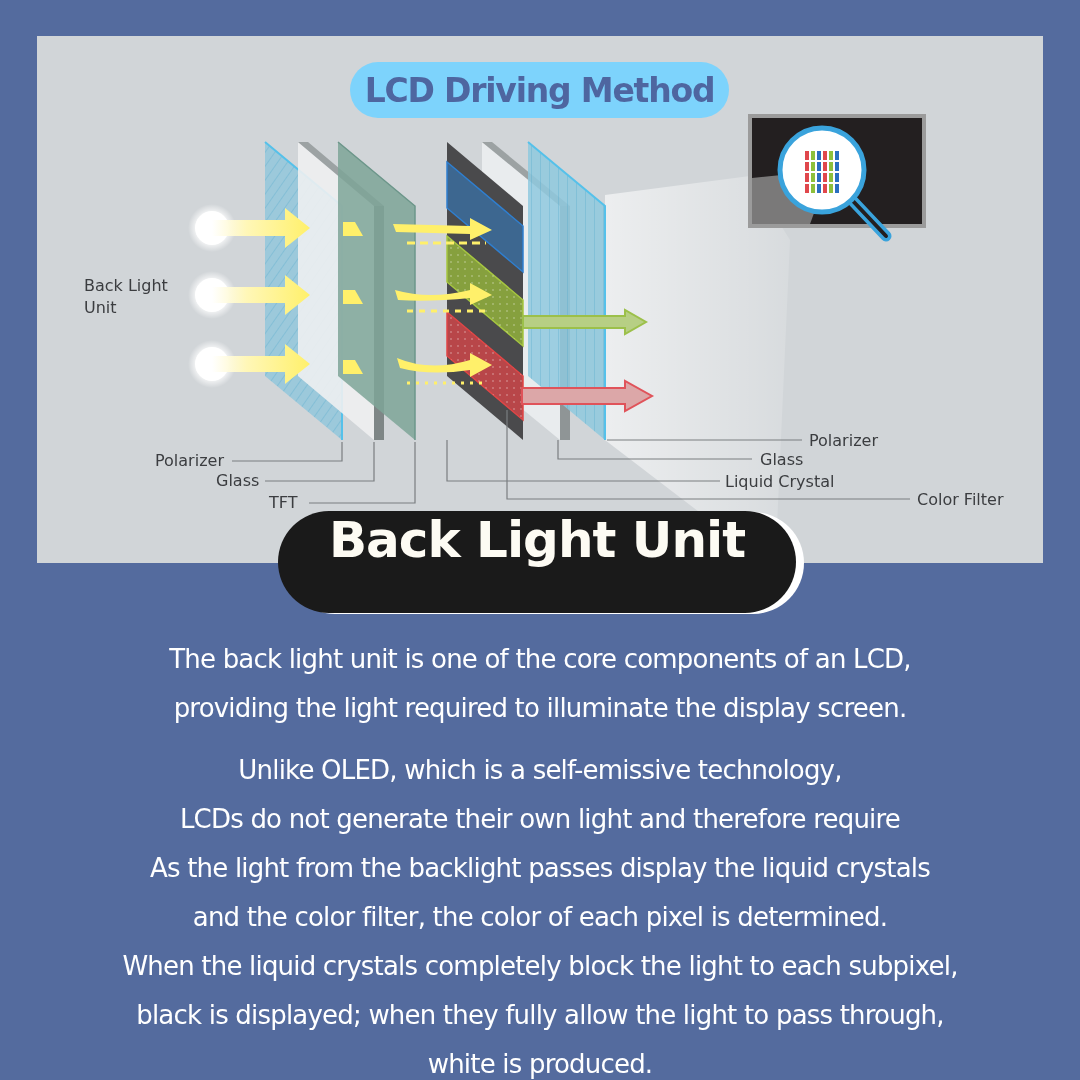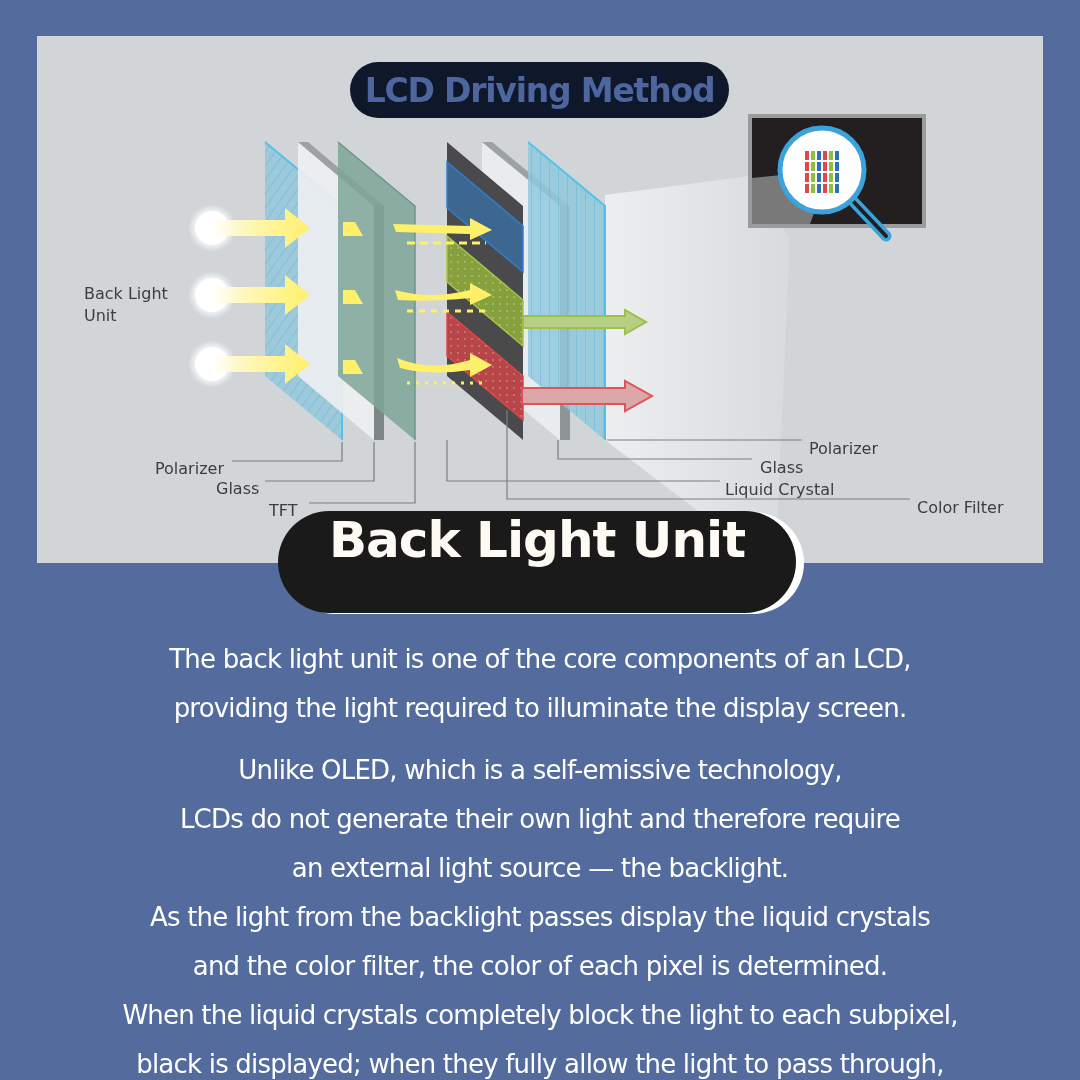--- a/index.html
+++ b/index.html
@@ -1,21 +1,21 @@
 <!DOCTYPE html>
 <html><head>
 <meta charset="utf-8">
 <style>
   html,body{margin:0;padding:0;}
   body{width:1080px;height:1080px;background:#546b9e;position:relative;overflow:hidden;font-family:"DejaVu Sans","Liberation Sans",sans-serif;}
   .panel{position:absolute;left:37px;top:36px;width:1006px;height:527px;background:#d1d5d8;}
-  .title-pill{position:absolute;left:350px;top:62px;width:379px;height:56px;background:#0f172a;border-radius:28px;display:flex;align-items:center;justify-content:center;}
+  .title-pill{position:absolute;left:350px;top:62px;width:379px;height:56px;background:#7dd3fc;border-radius:28px;display:flex;align-items:center;justify-content:center;}
   .title-pill span{color:#4e66a0;font-weight:bold;font-size:33px;letter-spacing:-1.2px;font-family:"DejaVu Sans",sans-serif;}
   svg.diagram{position:absolute;left:0;top:0;width:1080px;height:570px;}
-  .lbl{position:absolute;color:#3b3d40;font-size:16px;font-family:"DejaVu Sans",sans-serif;line-height:22px;white-space:nowrap;margin-top:8px;}
+  .lbl{position:absolute;color:#3b3d40;font-size:16px;font-family:"DejaVu Sans",sans-serif;line-height:22px;white-space:nowrap;}
   .heading-wrap{position:absolute;left:278px;top:511px;width:526px;height:104px;}
   .heading-shadow{position:absolute;left:6px;top:1px;width:520px;height:102px;border-radius:51px;background:#ffffff;}
   .heading{position:absolute;left:0;top:0;width:518px;height:102px;border-radius:51px;background:#1a1a1a;display:flex;align-items:flex-start;justify-content:center;}
   .heading span{color:#fdfbf3;font-weight:bold;font-size:50px;letter-spacing:-1px;font-family:"DejaVu Sans",sans-serif;}
   .body-text{position:absolute;left:40px;width:1000px;text-align:center;color:#ffffff;font-size:26px;line-height:40px;letter-spacing:-0.8px;font-family:"DejaVu Sans",sans-serif;}
   .body-text p{margin:9px;}
 </style>
 </head>
 <body>
 
@@ -203,19 +203,18 @@
 </div>
 
 <div class="body-text" style="top:630px;">
   <p>The back light unit is one of the core components of an LCD,</p>
   <p>providing the light required to illuminate the display screen.</p>
 </div>
 
 <div class="body-text" style="top:741px;">
   <p>Unlike OLED, which is a self-emissive technology,</p>
   <p>LCDs do not generate their own light and therefore require</p>
-  <p>an external light source — the backlight.</p>
   <p>As the light from the backlight passes display the liquid crystals</p>
   <p>and the color filter, the color of each pixel is determined.</p>
   <p>When the liquid crystals completely block the light to each subpixel,</p>
   <p>black is displayed; when they fully allow the light to pass through,</p>
   <p>white is produced.</p>
 </div>
 
 </body></html>

